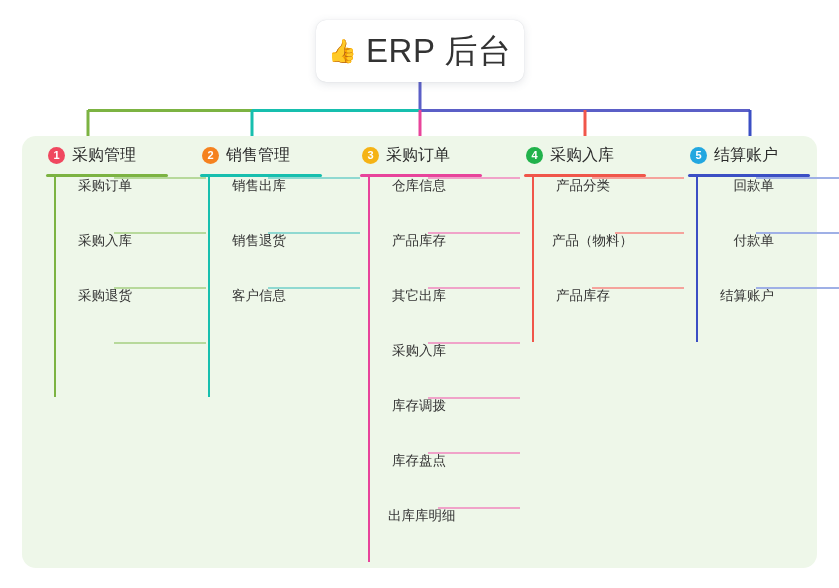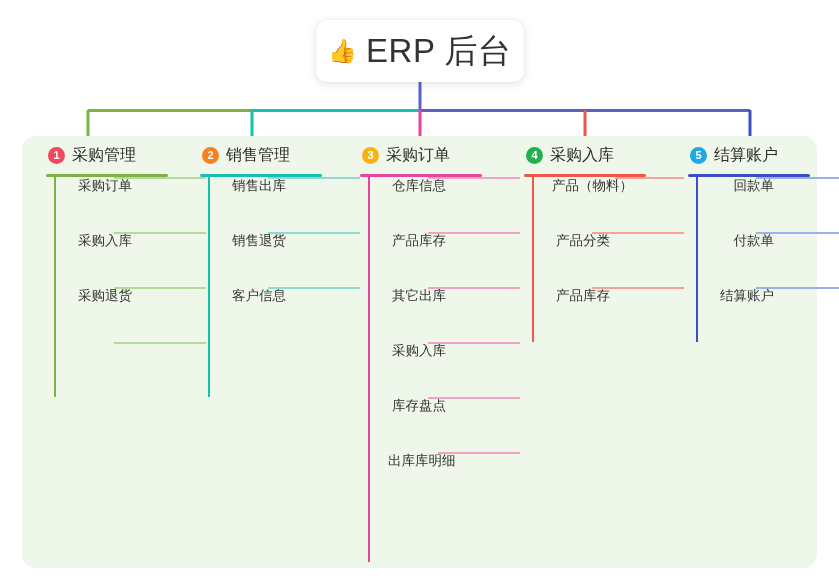--- a/index.html
+++ b/index.html
@@ -251,46 +251,50 @@
           </div>
           <div class="leaf">
             <div class="leaf-label">其它出库</div>
             <div class="leaf-rule" style="background: rgb(240, 163, 201);"></div>
           </div>
           <div class="leaf">
             <div class="leaf-label">采购入库</div>
             <div class="leaf-rule" style="background: rgb(240, 163, 201);"></div>
           </div>
           <div class="leaf">
+            <div class="leaf-label">库存调拨</div>
+            <div class="leaf-rule" style="background: rgb(240, 163, 201);"></div>
+          </div>
+          <div class="leaf">
             <div class="leaf-label">库存盘点</div>
             <div class="leaf-rule" style="background: rgb(240, 163, 201);"></div>
           </div>
           <div class="leaf">
             <div class="leaf-label">出库库明细</div>
             <div class="leaf-rule" style="background: rgb(240, 163, 201);"></div>
           </div>
         </div>
       </div>
       <div class="column col-3">
         <div class="col-header">
           <span class="badge" style="background: rgb(33, 178, 75);">4</span>
           <span class="col-title">采购入库</span>
         </div>
         <div class="col-rule" style="background: rgb(240, 86, 74);"></div>
         <div class="leaves">
           <div class="spine" style="background: rgb(240, 86, 74); height: 165px;"></div>
           <div class="leaf">
+            <div class="leaf-label">产品分类</div>
+            <div class="leaf-rule" style="background: rgb(245, 163, 156);"></div>
+          </div>
+          <div class="leaf">
             <div class="leaf-label">产品（物料）</div>
             <div class="leaf-rule" style="background: rgb(245, 163, 156);"></div>
           </div>
           <div class="leaf">
-            <div class="leaf-label">产品分类</div>
-            <div class="leaf-rule" style="background: rgb(245, 163, 156);"></div>
-          </div>
-          <div class="leaf">
             <div class="leaf-label">产品库存</div>
             <div class="leaf-rule" style="background: rgb(245, 163, 156);"></div>
           </div>
         </div>
       </div>
       <div class="column col-4">
         <div class="col-header">
           <span class="badge" style="background: rgb(34, 167, 224);">5</span>
           <span class="col-title">结算账户</span>
         </div>

